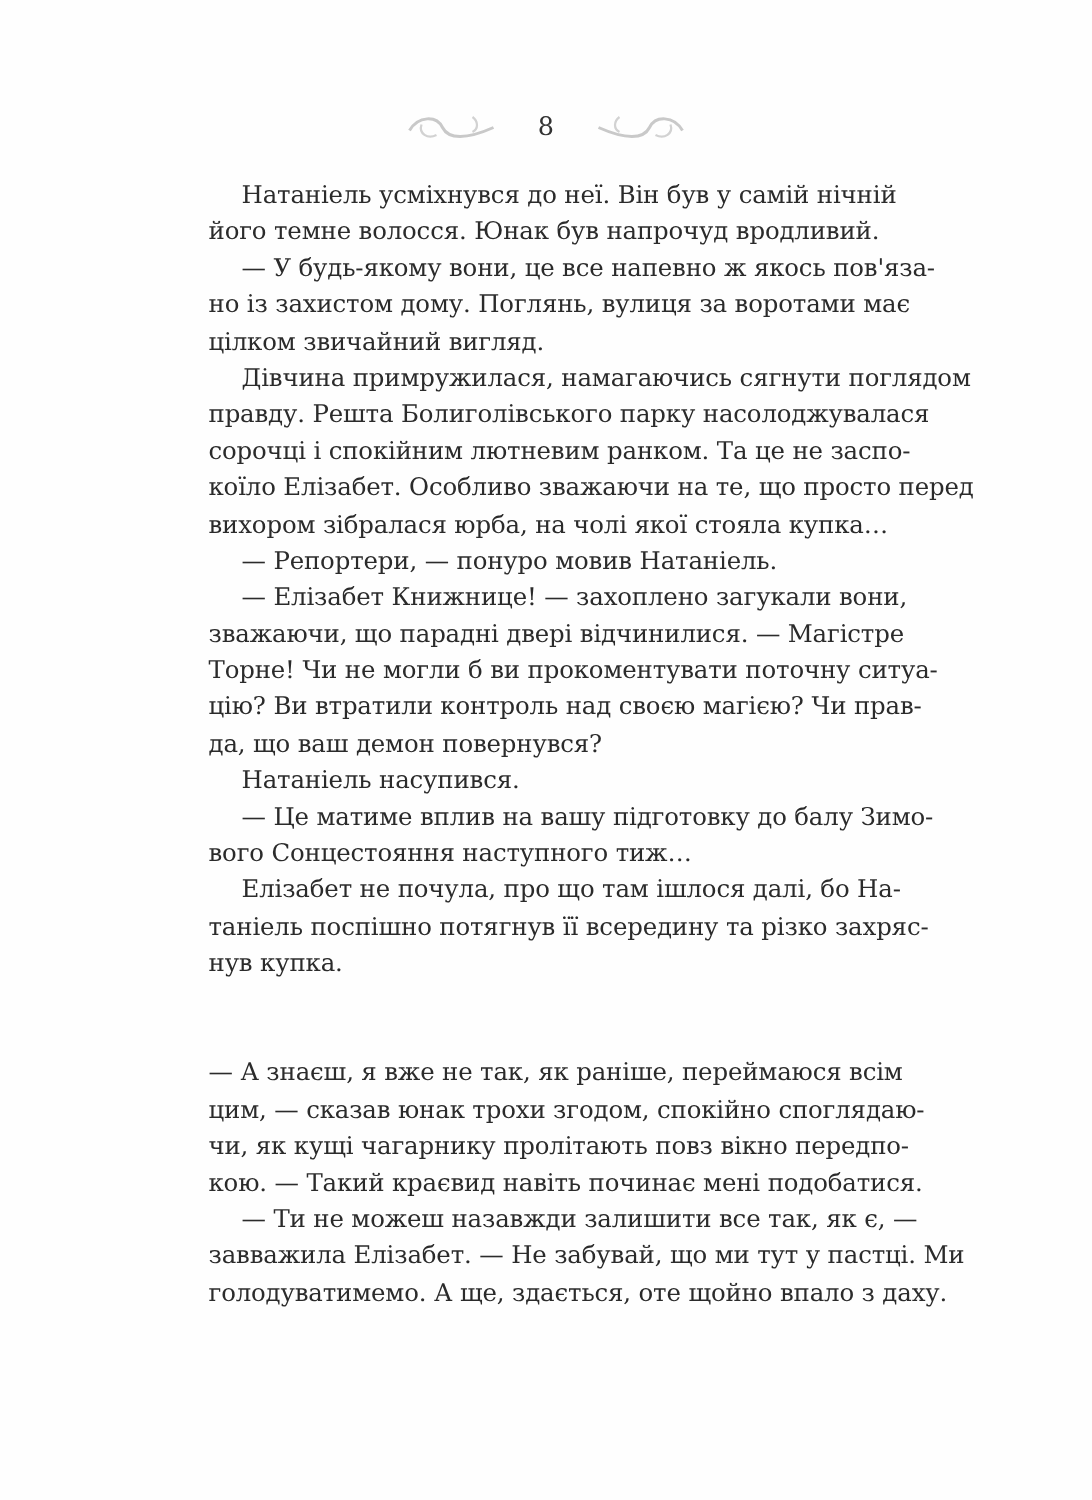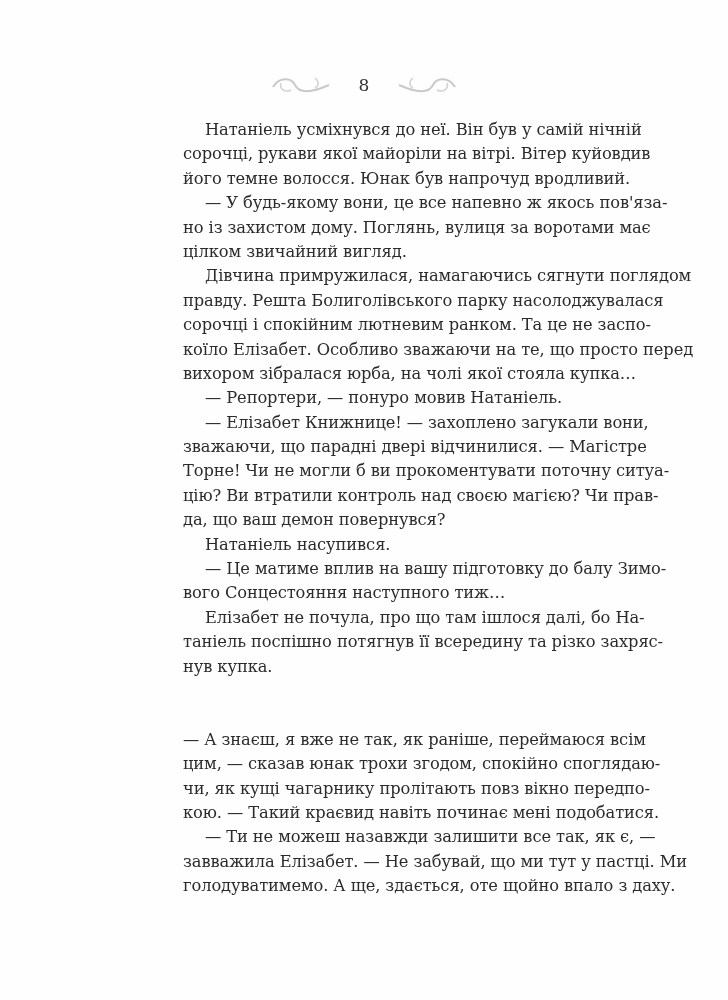--- a/index.html
+++ b/index.html
@@ -14,21 +14,21 @@
   .ornament { width: 62px; height: 24px; display: block; }
   .page-number {
     font-family: "DejaVu Serif", serif; font-size: 17px; color: #333;
     margin: 0 26px; line-height: 1;
   }
   .text {
     position: absolute; left: 139px; top: 118px; width: 445px;
     font-family: "DejaVu Serif", serif; font-size: 16.3px; color: #2b2b2b;
     line-height: 24.4px; text-align: justify; letter-spacing: -0.1px;
   }
-  .line { display: block; white-space: nowrap; height: 24.4px; text-align-last: justify; margin-left: 44px; }
+  .line { display: block; white-space: nowrap; height: 24.4px; text-align-last: justify; }
   .line.last { text-align-last: left; }
   .line.indent { padding-left: 22px; }
   .gap { display: block; height: 48.8px; }
 </style>
 </head>
 <body>
 
 <div class="page">
   <div class="header">
     <svg class="ornament" viewBox="0 0 62 24">
@@ -42,21 +42,20 @@
         <path d="M2 14 C 8 4, 20 4, 24 12 C 28 20, 40 20, 58 12" fill="none" stroke="#c9c9c9" stroke-width="2"></path>
         <path d="M10 10 C 8 16, 14 20, 20 17" fill="none" stroke="#d2d2d2" stroke-width="1.5"></path>
         <path d="M44 5 C 48 8, 48 13, 44 15" fill="none" stroke="#d2d2d2" stroke-width="1.5"></path>
       </g>
     </svg>
   </div>
 
   <div class="text" id="body-text">
       <div class="paragraph">
         <span class="line indent">Натаніель усміхнувся до неї. Він був у самій нічній</span>
-        <span class="line">сорочці, рукави якої майоріли на вітрі. Вітер куйовдив</span>
         <span class="line last">його темне волосся. Юнак був напрочуд вродливий.</span>
       </div>
       <div class="paragraph">
         <span class="line indent">— У будь-якому вони, це все напевно ж якось пов'яза-</span>
         <span class="line">но із захистом дому. Поглянь, вулиця за воротами має</span>
         <span class="line last">цілком звичайний вигляд.</span>
       </div>
       <div class="paragraph">
         <span class="line indent">Дівчина примружилася, намагаючись сягнути поглядом</span>
         <span class="line">правду. Решта Болиголівського парку насолоджувалася</span>

